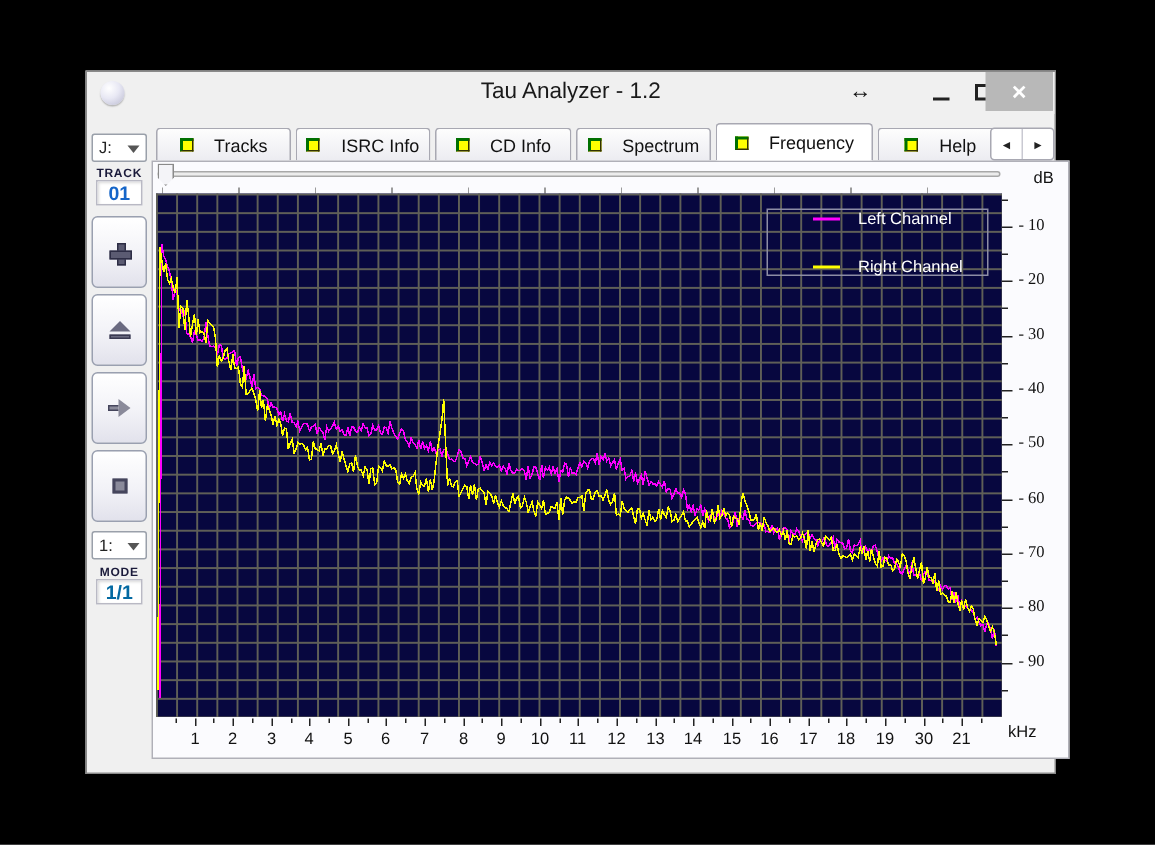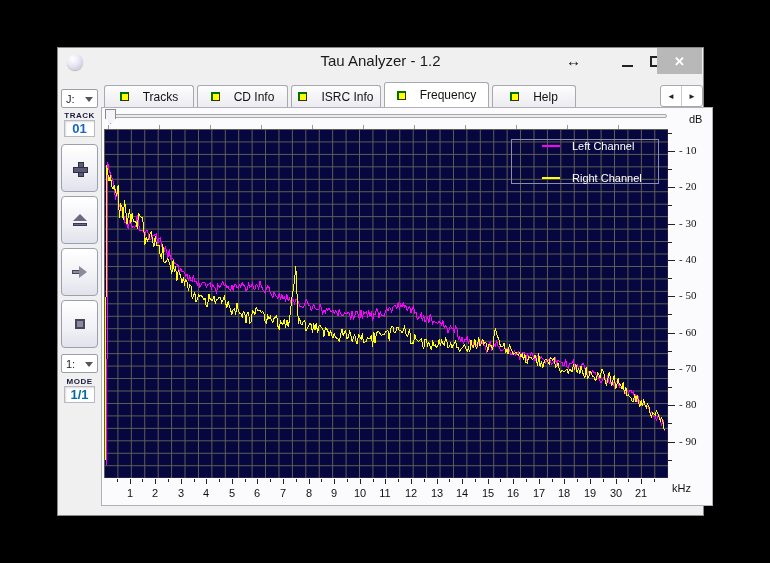--- a/index.html
+++ b/index.html
@@ -148,27 +148,31 @@
     </div>
     <div class="side-label" style="top:291px">MODE</div>
     <div class="side-value" id="mode-value" style="top: 300px; color: #0369a1;">1/1</div>
   </div>
 
   <div class="tabs-row">
     <div class="tab" style="width:90px">
       <span class="tab-icon"></span>
       <span>Tracks</span>
     </div>
+    <div class="tab" style="width:90px">
+      <span class="tab-icon"></span>
+      <span>ISRC Info</span>
+    </div>
     <div class="tab" style="width:91px">
       <span class="tab-icon"></span>
       <span>CD Info</span>
     </div>
     <div class="tab" style="width:90px">
       <span class="tab-icon"></span>
-      <span>ISRC Info</span>
+      <span>Spectrum</span>
     </div>
     <div class="tab active" style="width:105px">
       <span class="tab-icon"></span>
       <span>Frequency</span>
     </div>
     <div class="tab" style="width:84px">
       <span class="tab-icon"></span>
       <span>Help</span>
     </div>
   </div>

